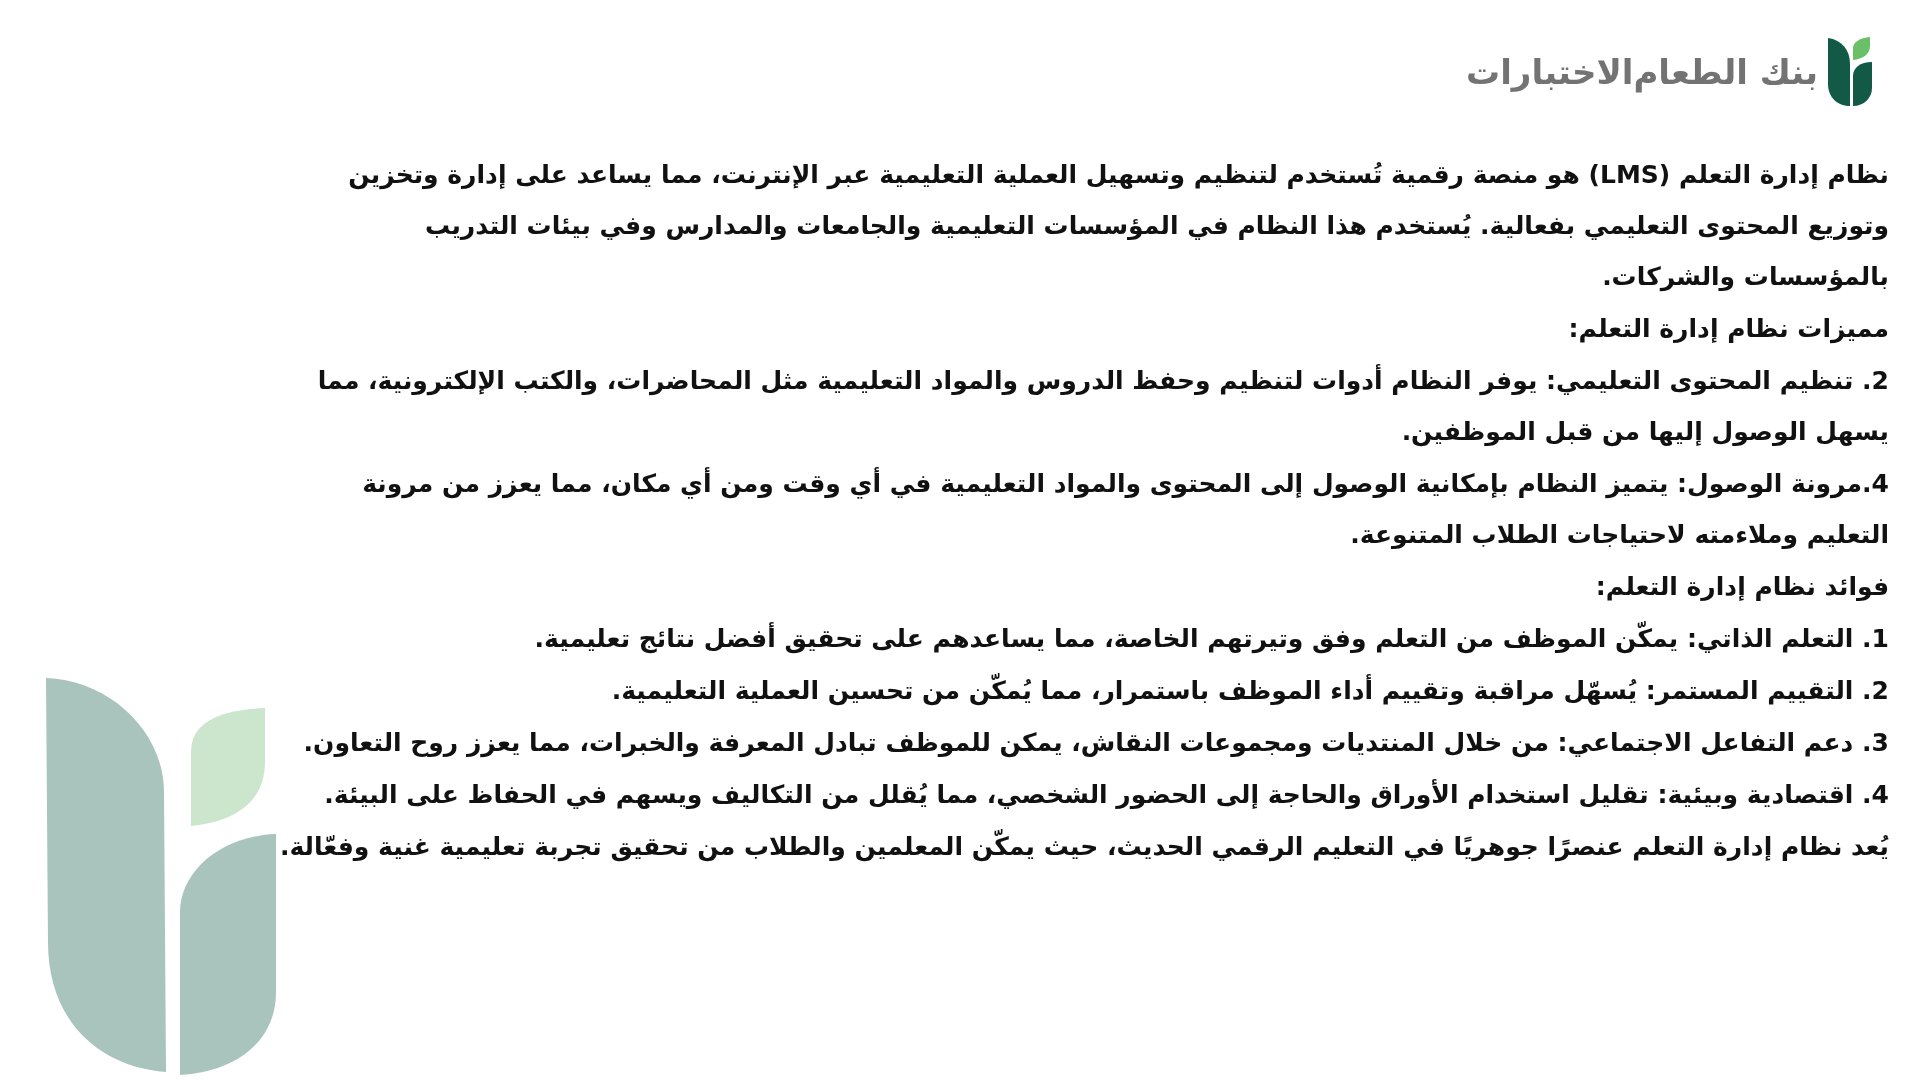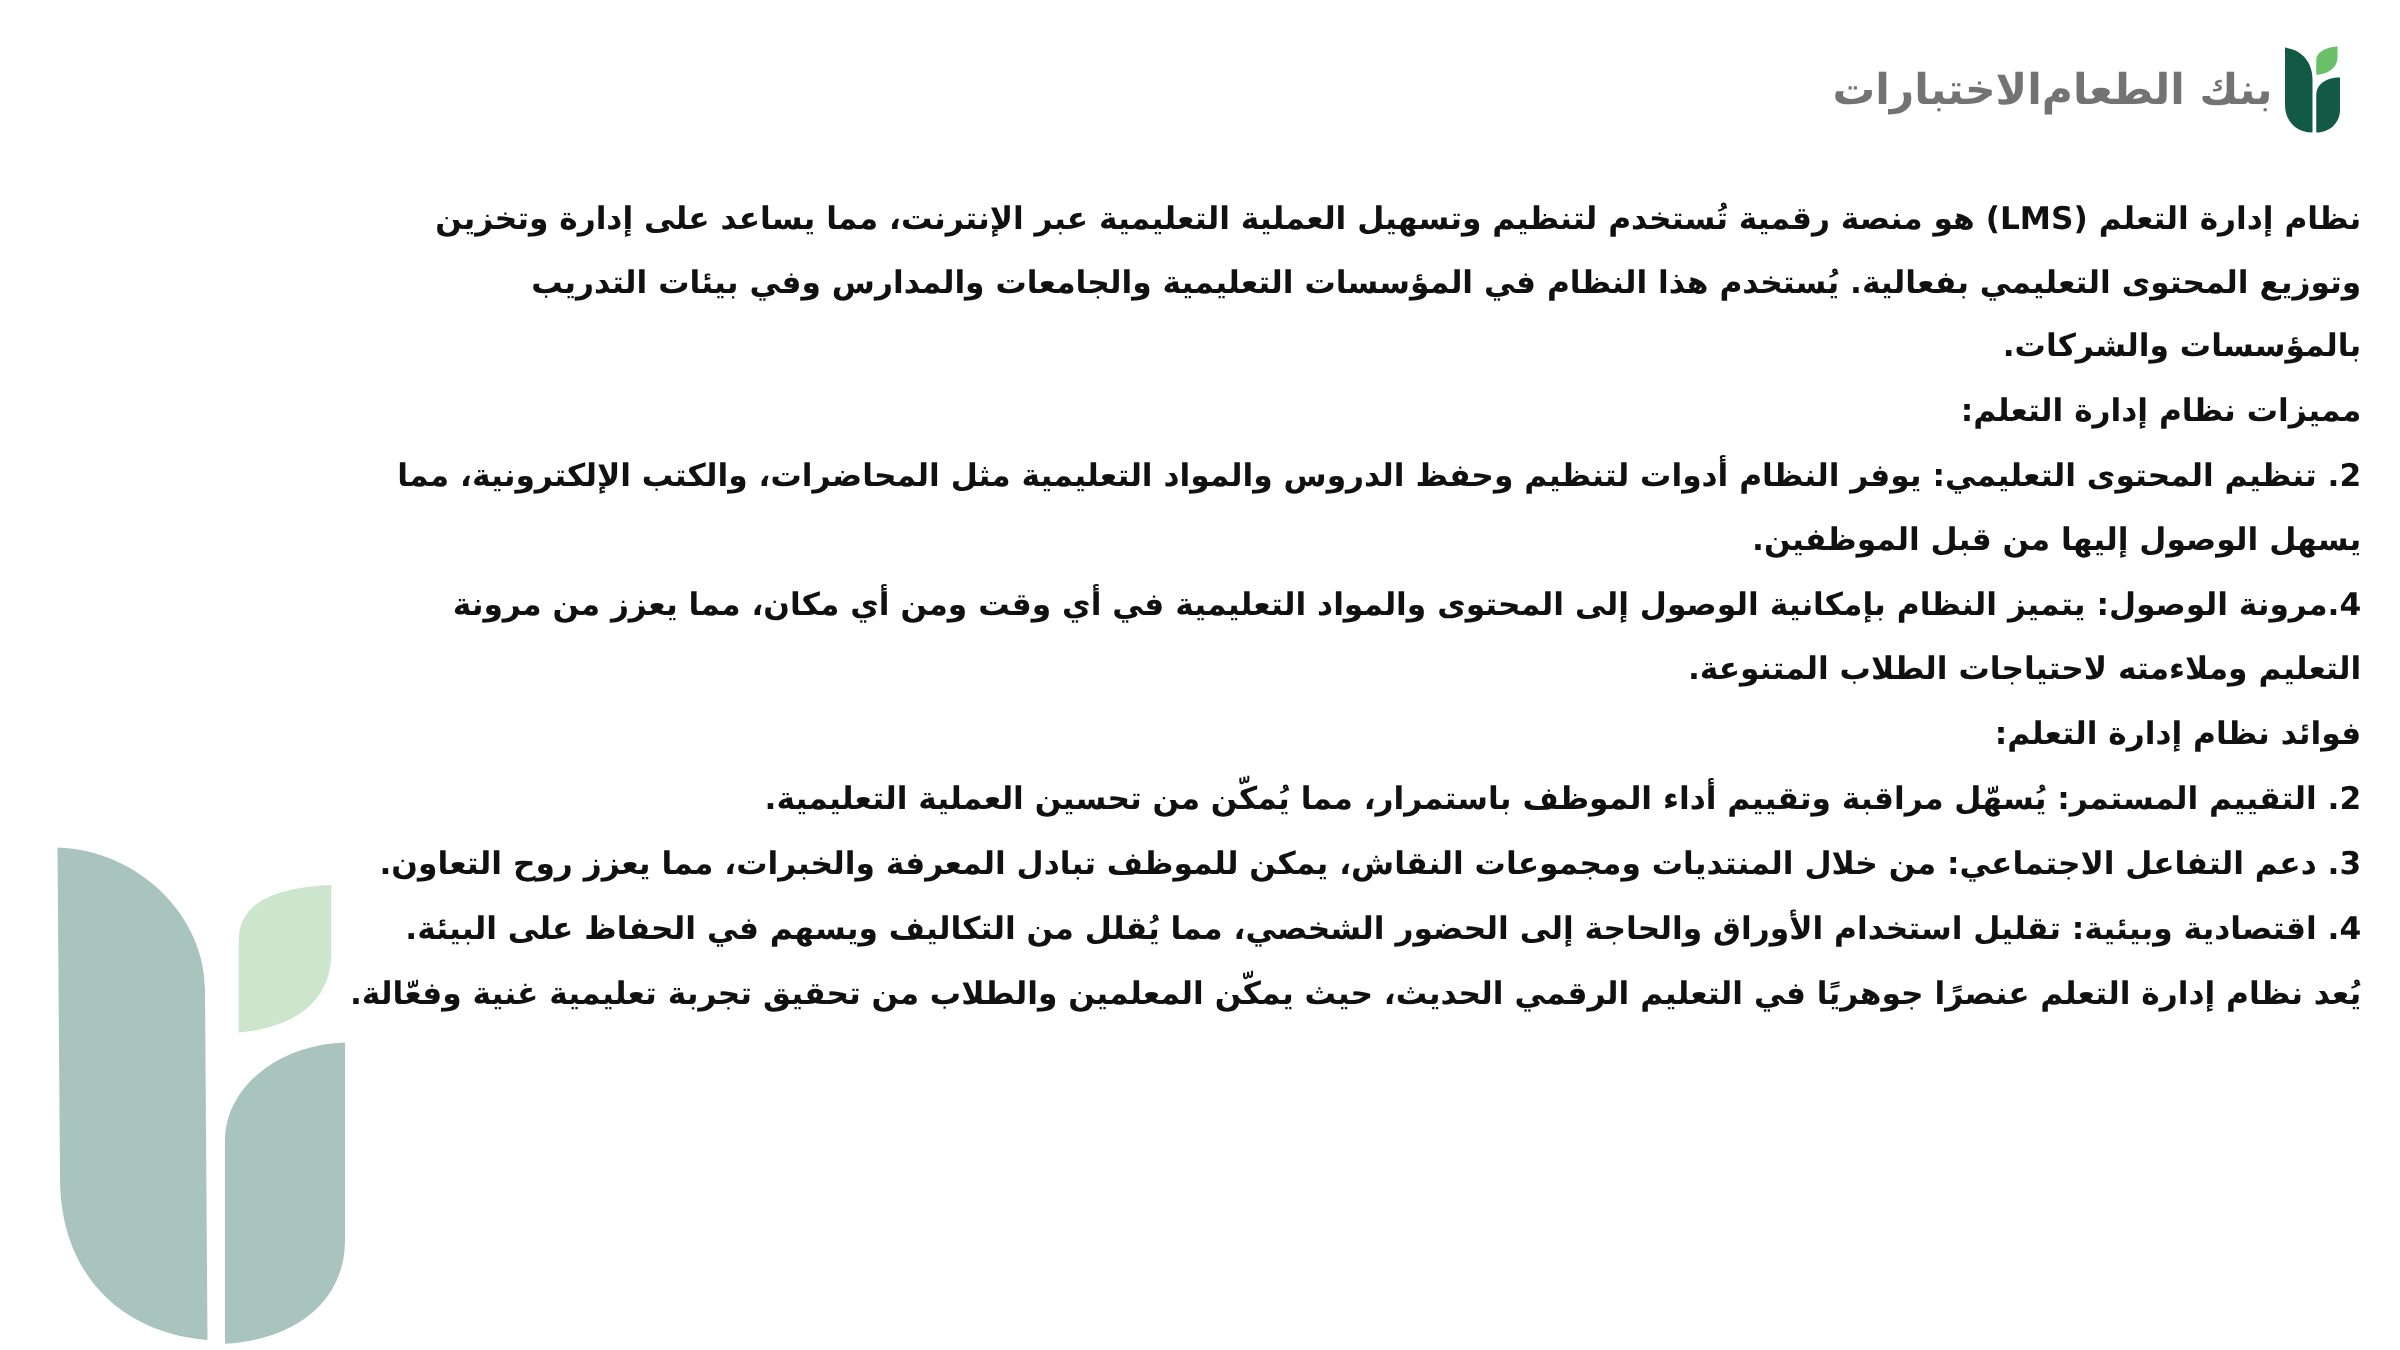--- a/index.html
+++ b/index.html
@@ -94,17 +94,18 @@
 
   <path d="M140 403 L140 240 C140 200 180 164 236 162 L236 320 C236 370 195 400 140 403 Z" fill="#a9c3bd"></path>
 </svg>
 
 <main class="content">
   <p>نظام إدارة التعلم (LMS) هو منصة رقمية تُستخدم لتنظيم وتسهيل العملية التعليمية عبر الإنترنت، مما يساعد على إدارة وتخزين وتوزيع المحتوى التعليمي بفعالية. يُستخدم هذا النظام في المؤسسات التعليمية والجامعات والمدارس وفي بيئات التدريب بالمؤسسات والشركات.</p>
   <p>مميزات نظام إدارة التعلم:</p>
   <p>2. تنظيم المحتوى التعليمي: يوفر النظام أدوات لتنظيم وحفظ الدروس والمواد التعليمية مثل المحاضرات، والكتب الإلكترونية، مما يسهل الوصول إليها من قبل الموظفين.</p>
   <p>4.مرونة الوصول: يتميز النظام بإمكانية الوصول إلى المحتوى والمواد التعليمية في أي وقت ومن أي مكان، مما يعزز من مرونة التعليم وملاءمته لاحتياجات الطلاب المتنوعة.</p>
   <p>فوائد نظام إدارة التعلم:</p>
+  <p>1. التعلم الذاتي: يمكّن الموظف من التعلم وفق وتيرتهم الخاصة، مما يساعدهم على تحقيق أفضل نتائج تعليمية.</p>
   <p>2. التقييم المستمر: يُسهّل مراقبة وتقييم أداء الموظف باستمرار، مما يُمكّن من تحسين العملية التعليمية.</p>
   <p>3. دعم التفاعل الاجتماعي: من خلال المنتديات ومجموعات النقاش، يمكن للموظف تبادل المعرفة والخبرات، مما يعزز روح التعاون.</p>
   <p>4. اقتصادية وبيئية: تقليل استخدام الأوراق والحاجة إلى الحضور الشخصي، مما يُقلل من التكاليف ويسهم في الحفاظ على البيئة.</p>
   <p>يُعد نظام إدارة التعلم عنصرًا جوهريًا في التعليم الرقمي الحديث، حيث يمكّن المعلمين والطلاب من تحقيق تجربة تعليمية غنية وفعّالة.</p>
 </main>
 
 </body></html>

